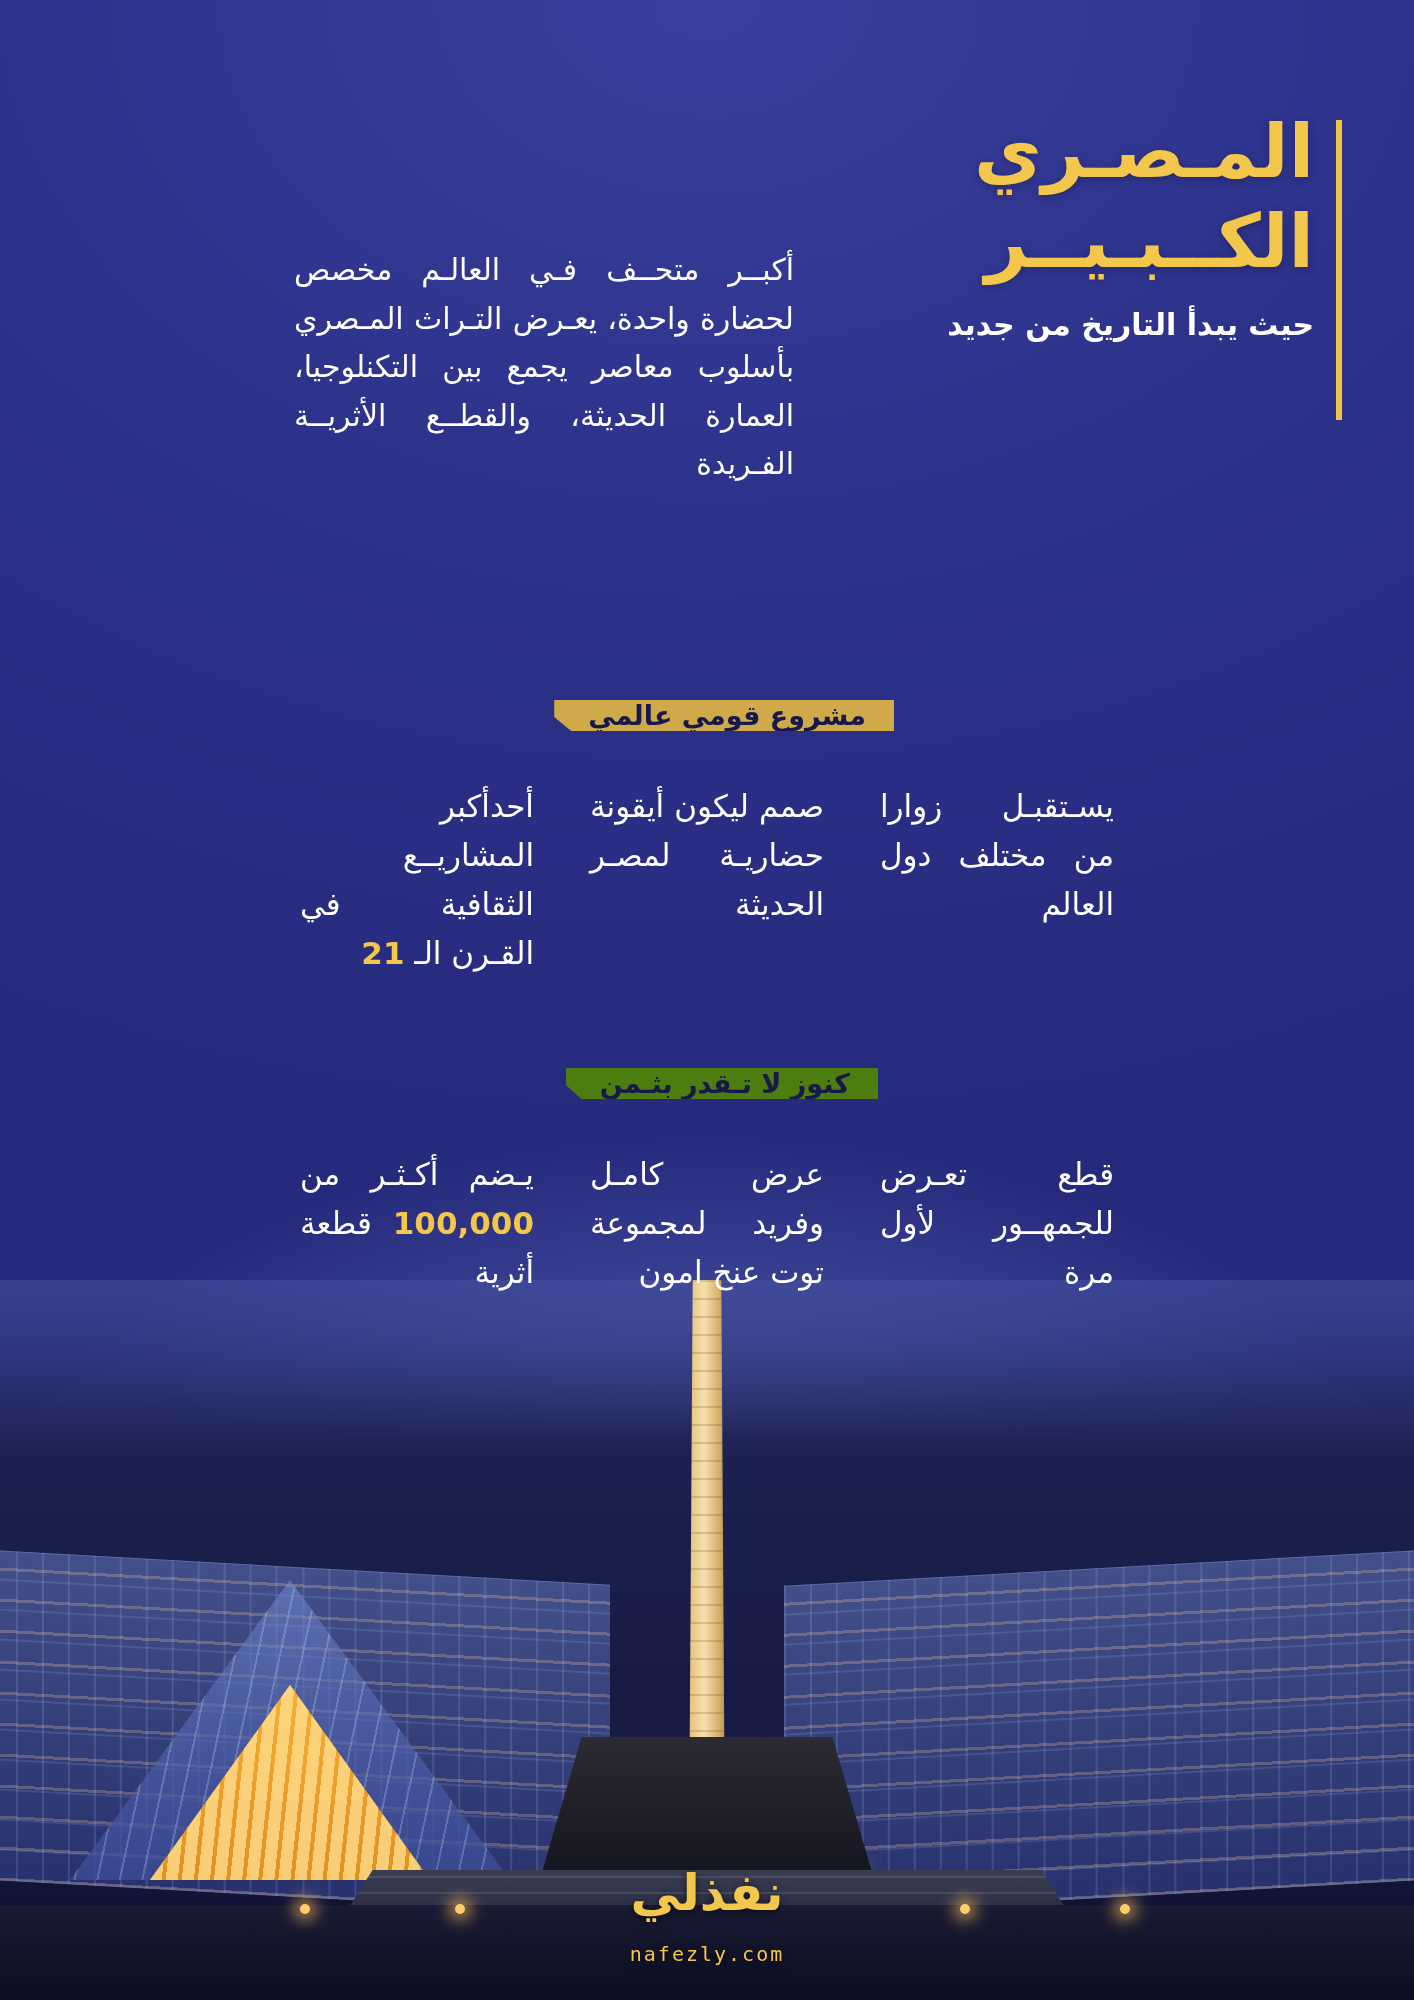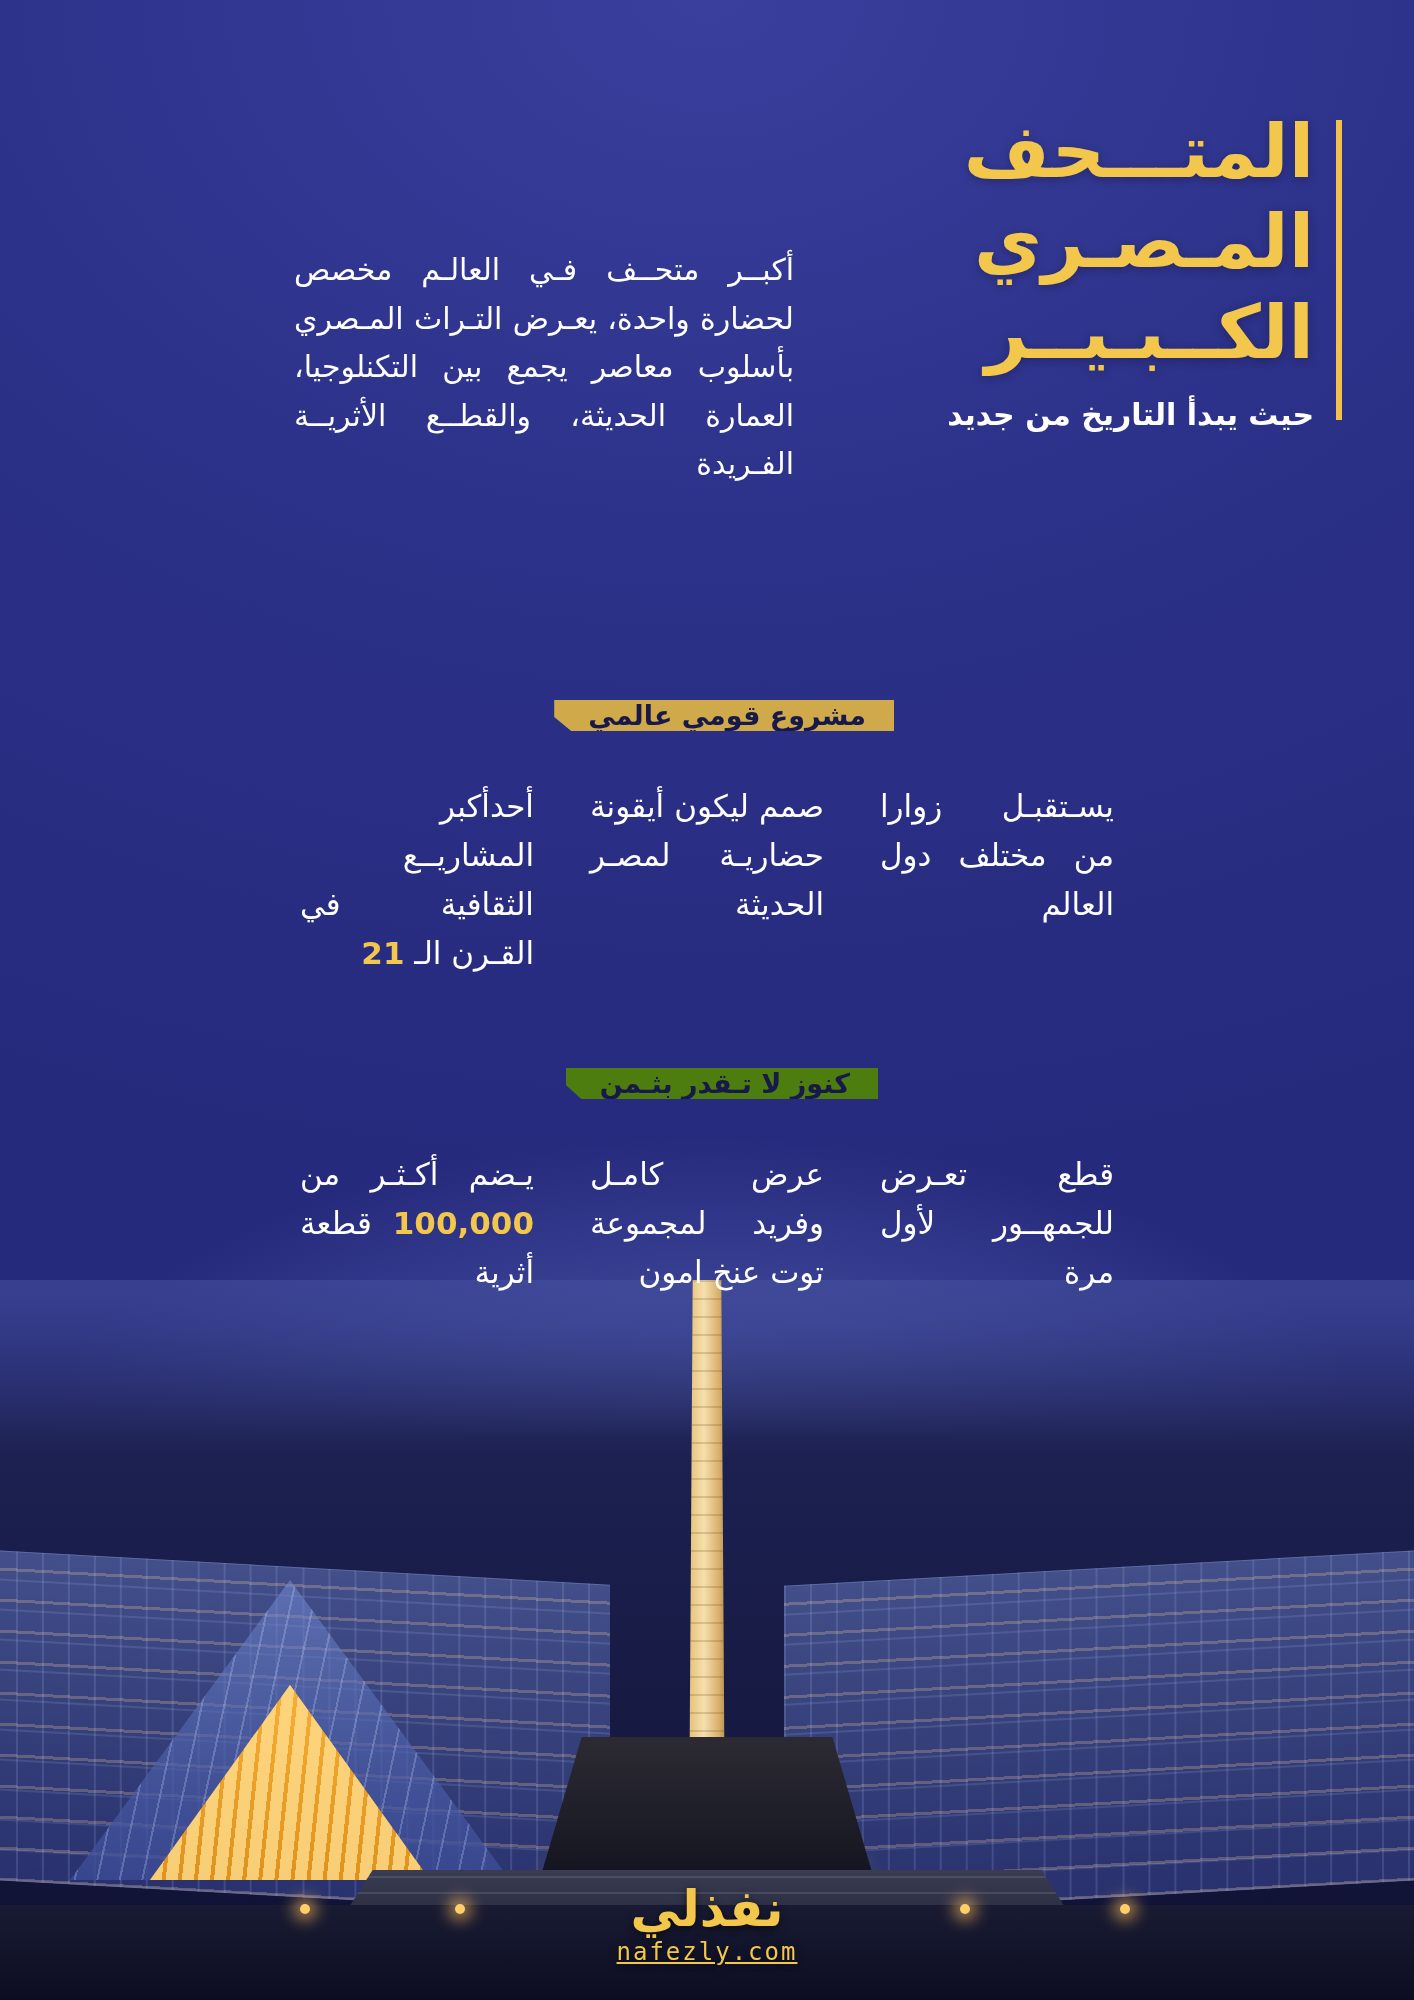--- a/index.html
+++ b/index.html
@@ -183,24 +183,23 @@
   
   .brand {
     position:absolute; bottom:34px; left:0; right:0; z-index:6;
     text-align:center;
   }
   .brand-logo {
     color:#f3c74b; font-size:50px; font-weight:bold; letter-spacing:1px;
     text-shadow:0 2px 8px rgba(0,0,0,.6);
   }
   .brand-url {
-    margin-top:0; color:#f3c74b; font-size:24px; letter-spacing:2px;
+    margin-top:20px; color:#f3c74b; font-size:20px; letter-spacing:2px;
     font-family:"DejaVu Sans Mono","Liberation Mono",monospace;
     text-shadow:0 2px 8px rgba(0,0,0,.6);
-    text-decoration:underline;
   }
 </style>
 </head>
 <body>
 
 <div class="bg"></div>
 <div class="bg-glow"></div>
 
 <div class="photo">
   <div class="sky-haze"></div>
@@ -223,21 +222,20 @@
   <div class="ground-light" style="left:455px;"></div>
   <div class="ground-light" style="left:960px;"></div>
   <div class="ground-light" style="left:1120px;"></div>
 </div>
 
 <div class="content">
 
   <div class="header">
     <div class="title-block">
       <div class="title-bar"></div>
-      <div class="title-line">المتـــحف</div>
       <div class="title-line">المـصـري</div>
       <div class="title-line">الكــبـيــر</div>
       <div class="title-sub">حيث يبدأ التاريخ من جديد</div>
     </div>
 
     <div class="intro">أكبــر متحــف فـي العالـم مخصص لحضارة واحدة، يعـرض التـراث المـصري بأسلوب معاصر يجمع بين التكنلوجيا، العمارة الحديثة، والقطــع الأثريــة الفـريدة</div>
   </div>
 
   <div class="banner b1">مشروع قومي عالمي</div>
   <div class="stats row1">

